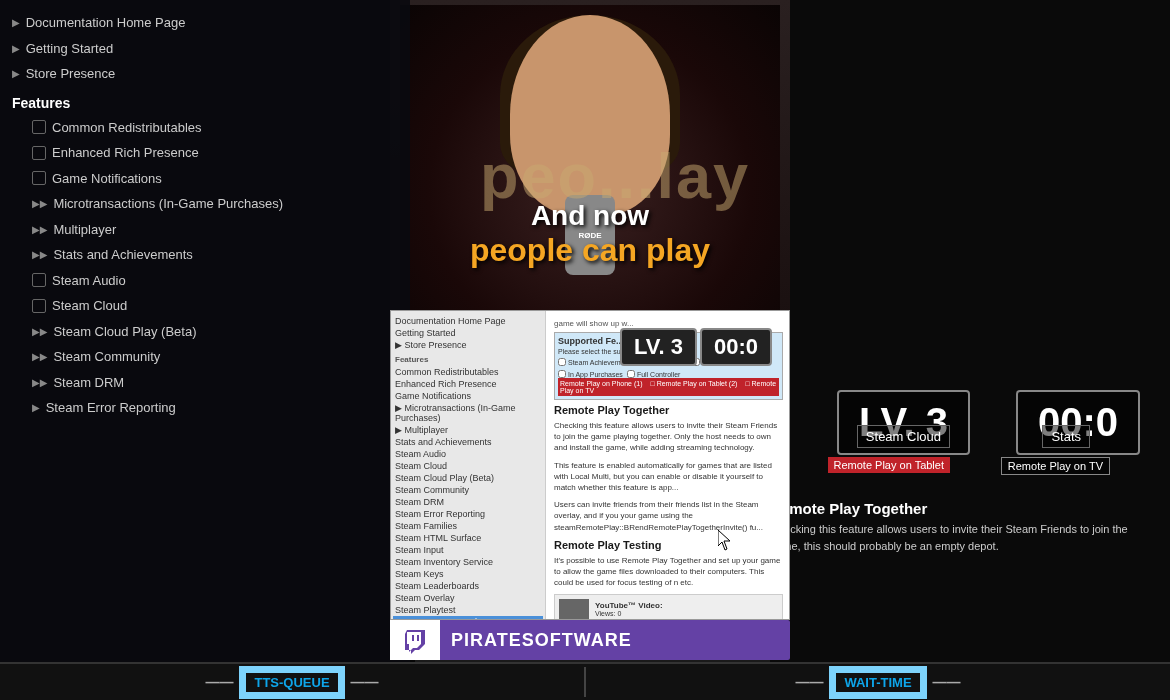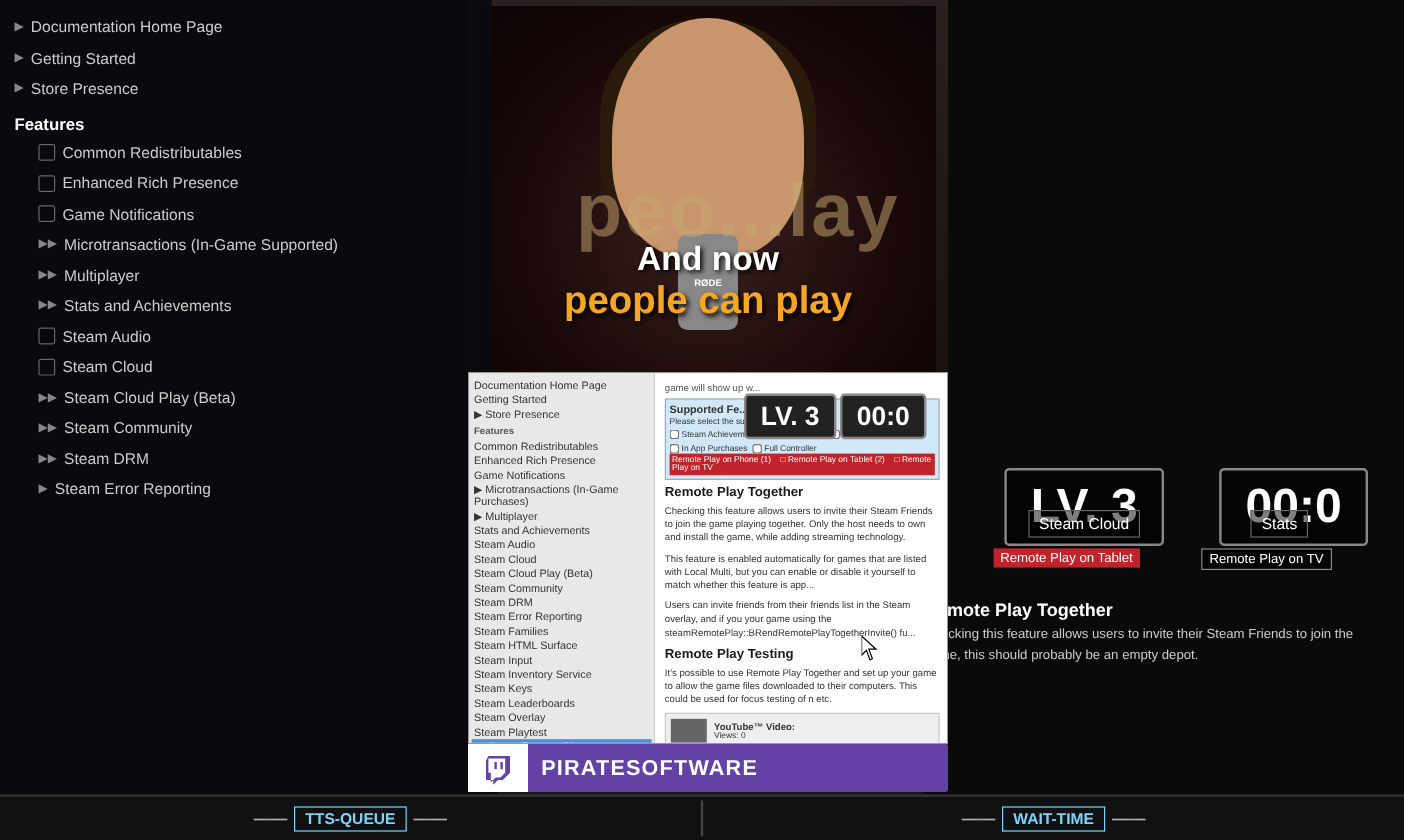--- a/index.html
+++ b/index.html
@@ -315,24 +315,24 @@
       z-index: 40;
     }
     .bottom-bar-section {
       flex: 1;
       display: flex;
       align-items: center;
       justify-content: center;
       gap: 6px;
     }
     .bottom-label {
-      color: #7dd3fc;
+      color: #0ea5e9;
       font-size: 13px;
       font-weight: bold;
-      border: 1px solid #7dd3fc;
+      border: 7px solid #7dd3fc;
       padding: 2px 8px;
     }
     .bottom-divider {
       width: 2px;
       height: 30px;
       background: #444;
     }
 
     
     .streamer-silhouette {
@@ -434,21 +434,21 @@
     <div class="sidebar-item">
       <span class="bullet"></span>
       <span>Enhanced Rich Presence</span>
     </div>
     <div class="sidebar-item">
       <span class="bullet"></span>
       <span>Game Notifications</span>
     </div>
     <div class="sidebar-item">
       <span class="arrow">▶▶</span>
-      <span>Microtransactions (In-Game Supported)</span>
+      <span>Microtransactions (In-Game Purchases)</span>
     </div>
     <div class="sidebar-item">
       <span class="arrow">▶▶</span>
       <span>Multiplayer</span>
     </div>
     <div class="sidebar-item">
       <span class="arrow">▶▶</span>
       <span>Stats and Achievements</span>
     </div>
     <div class="sidebar-item">

